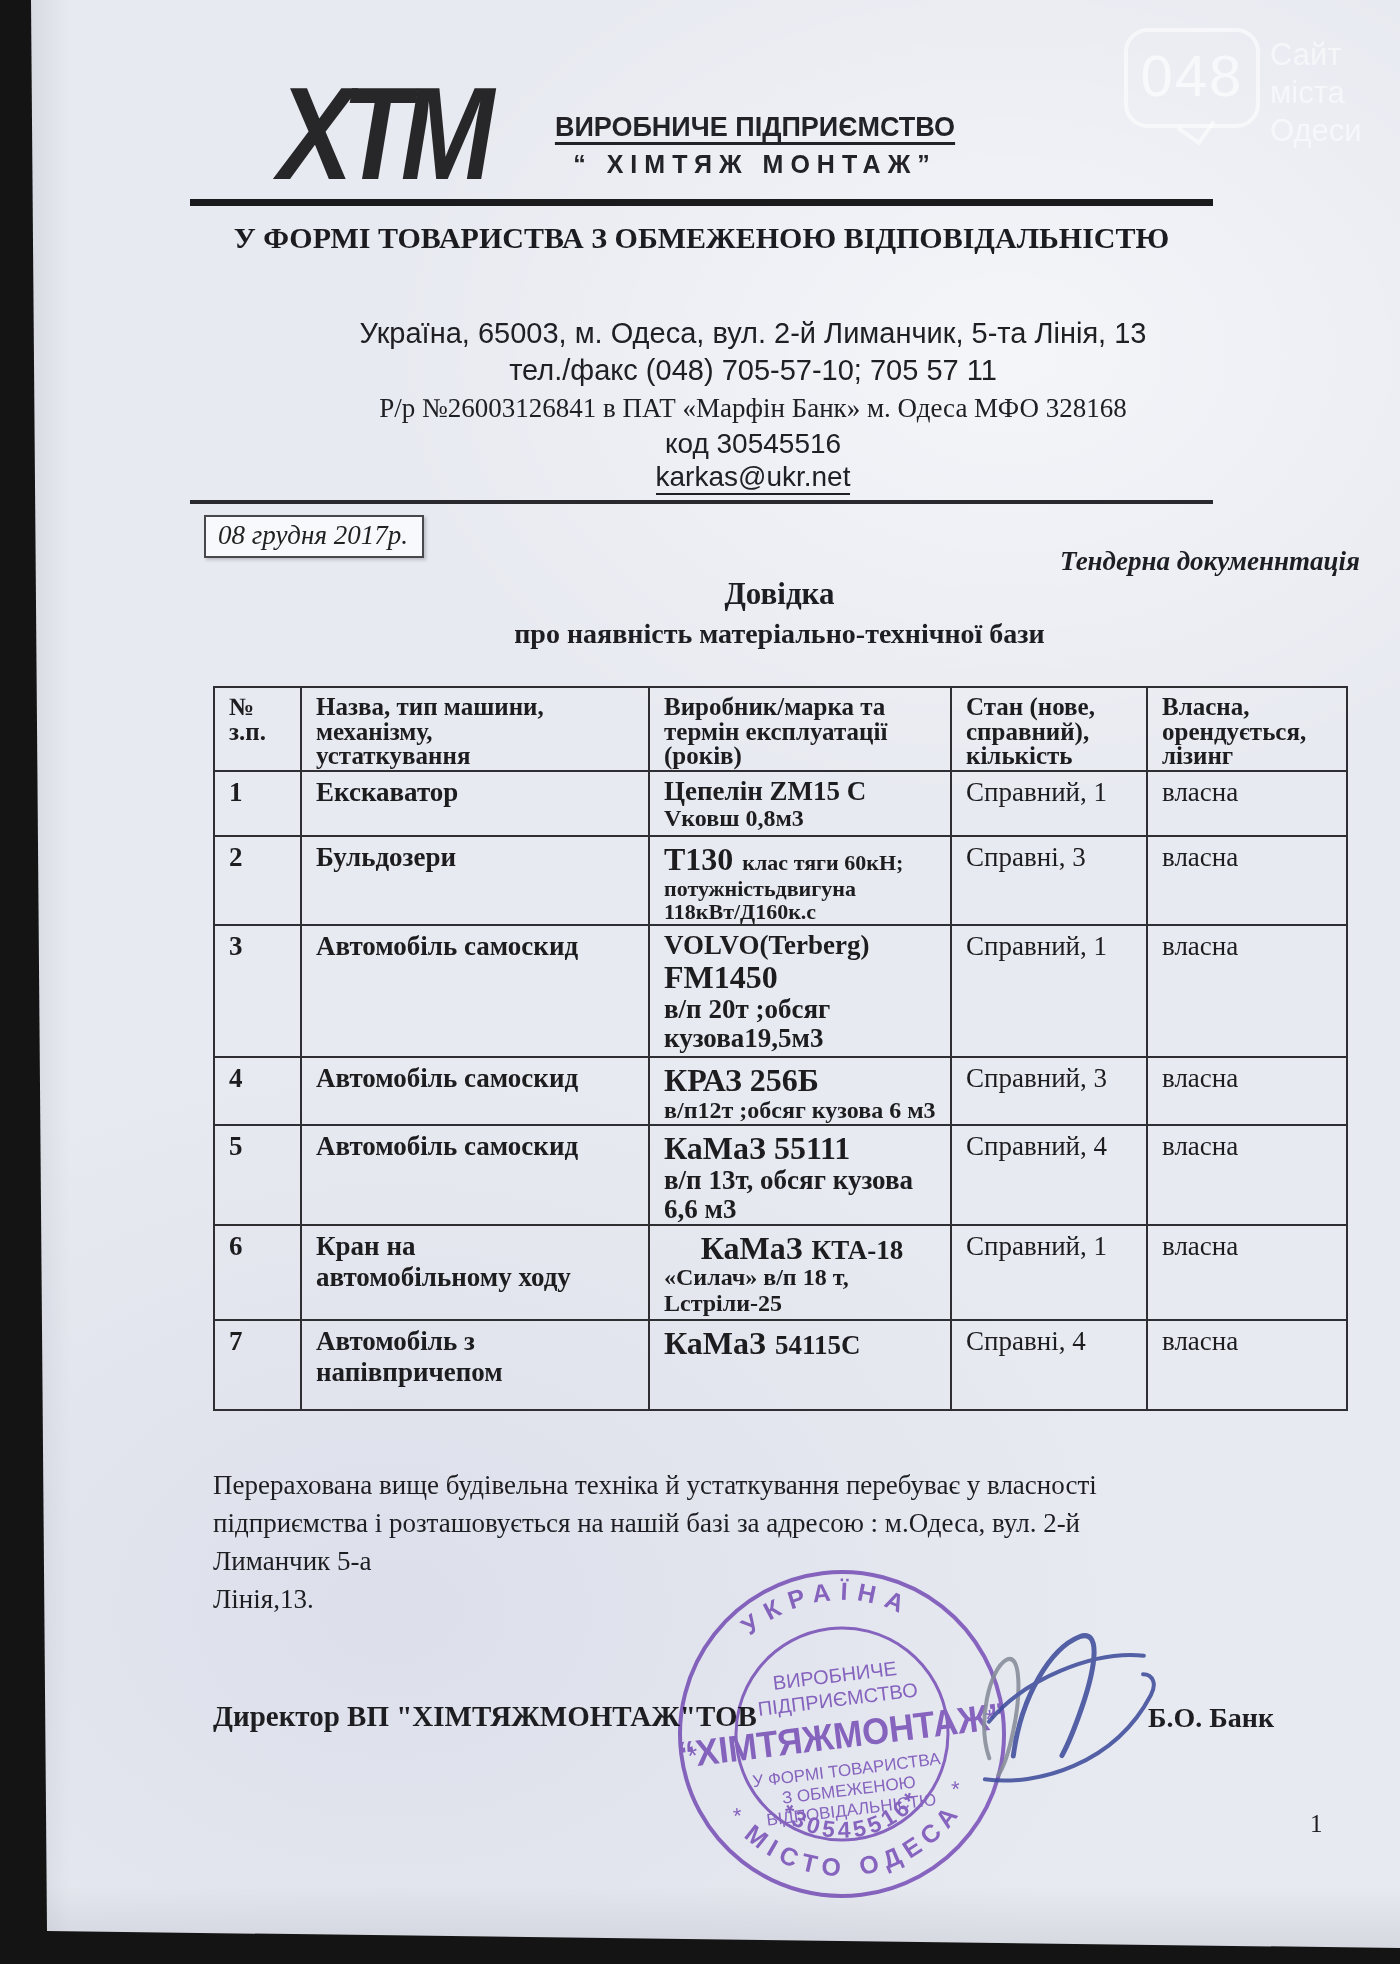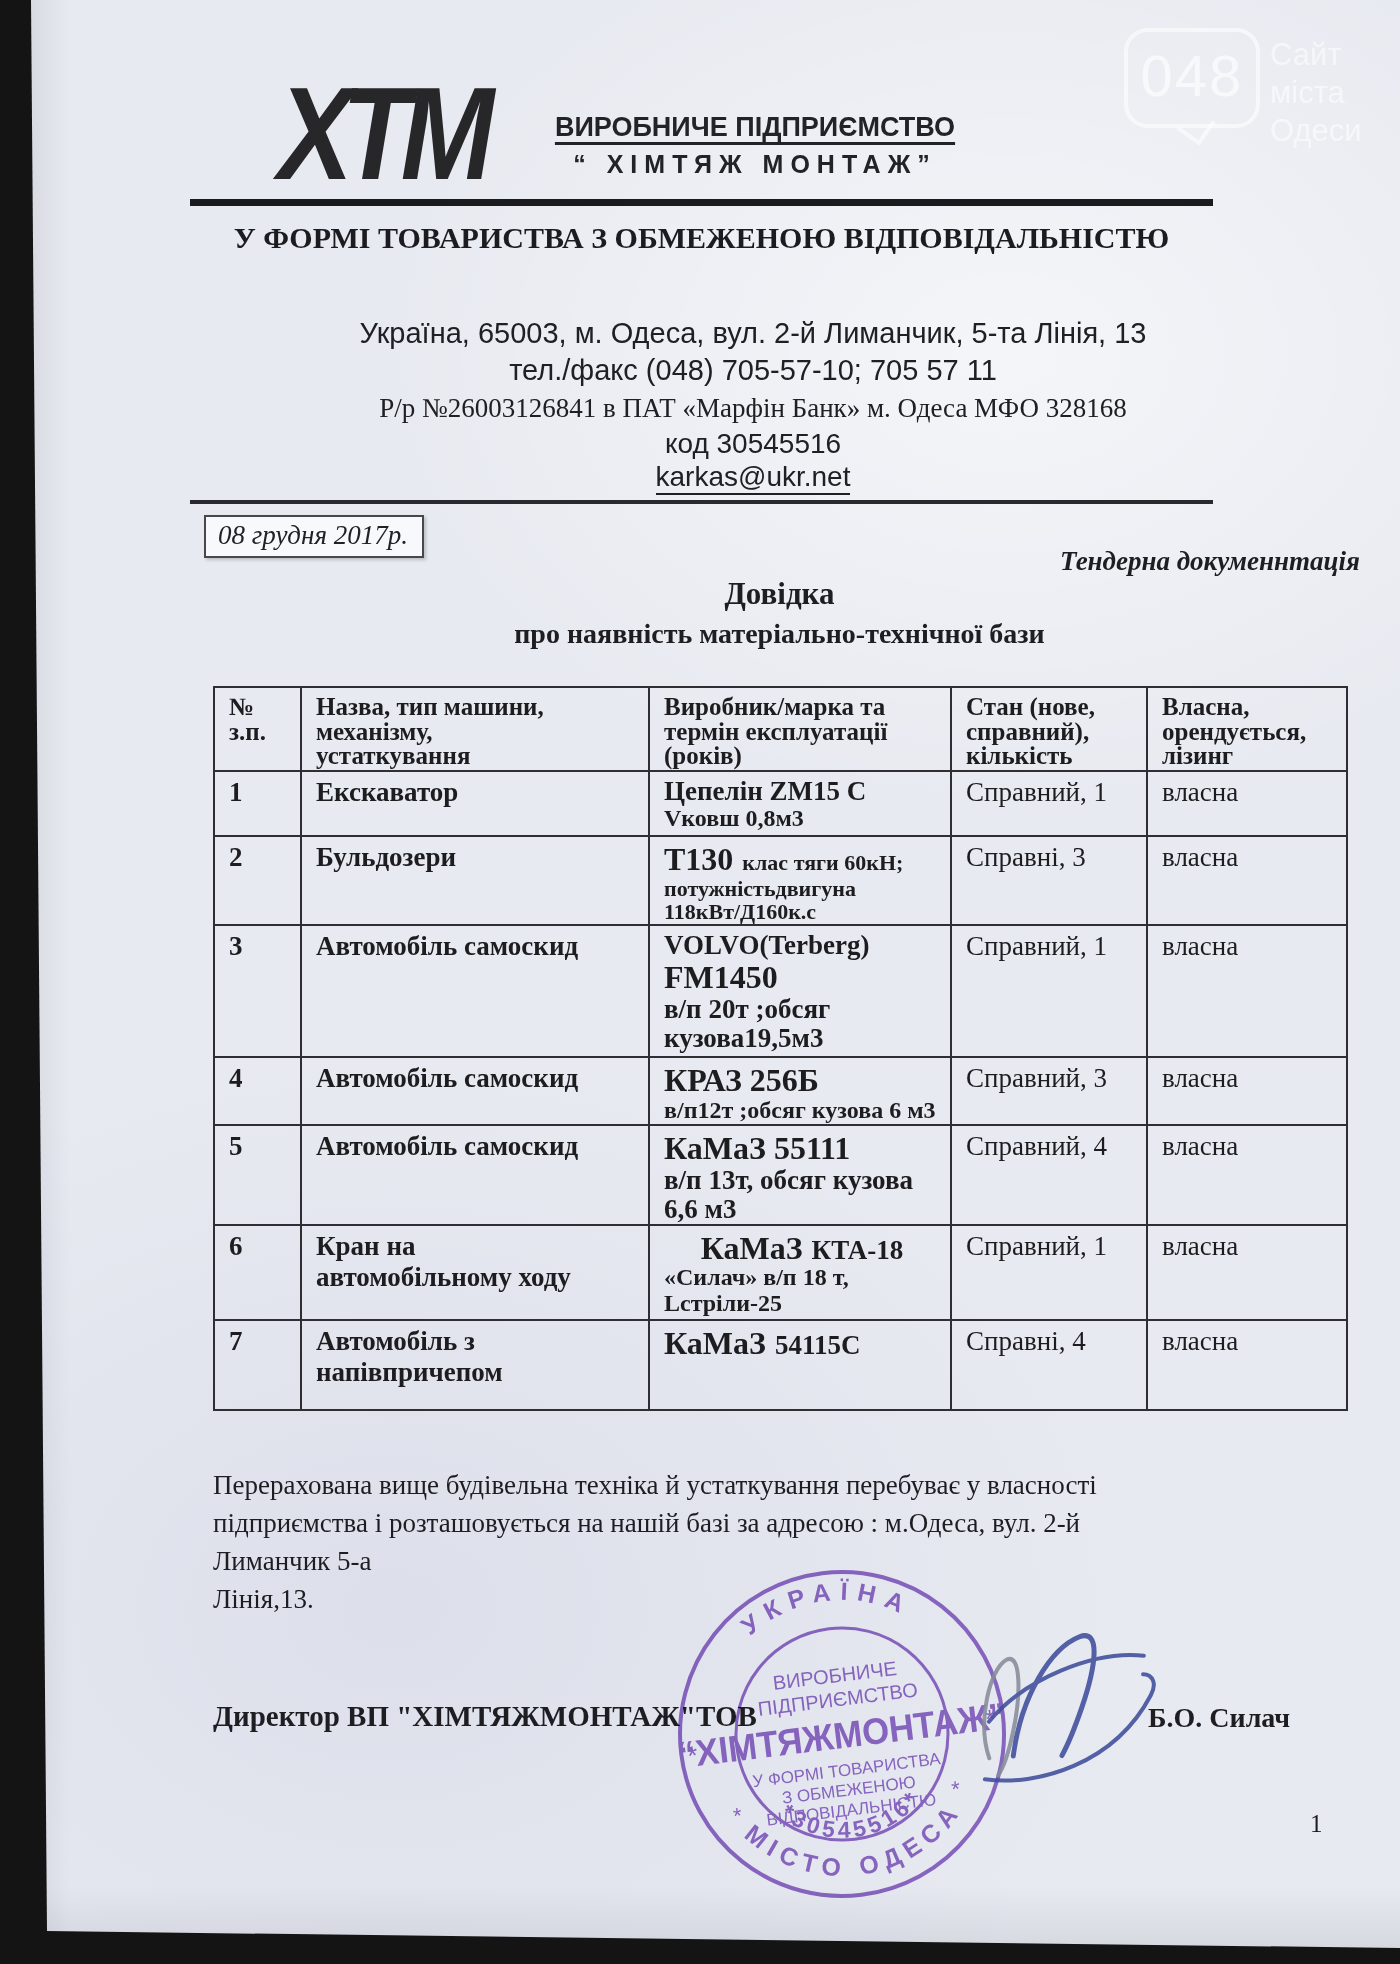--- a/index.html
+++ b/index.html
@@ -257,21 +257,21 @@
     </tbody>
       </table>
 
     <div class="abs para">
       <div>Перерахована вище будівельна техніка й устаткування перебуває у власності</div>
       <div>підприємства  і розташовується на нашій базі за адресою :  м.Одеса, вул. 2-й Лиманчик 5-а</div>
       <div>Лінія,13.</div>
     </div>
 
     <div class="abs director">Директор ВП "ХІМТЯЖМОНТАЖ"ТОВ</div>
-    <div class="abs dir-name">Б.О. Силач</div>
+    <div class="abs dir-name">Б.О. Банк</div>
 
     <svg class="abs stamp" viewBox="0 0 348 348">
       <defs>
         <path id="arcTop" d="M 40,174 A 134,134 0 0 1 308,174"></path>
         <path id="arcBot" d="M 32,174 A 142,142 0 0 0 316,174"></path>
         <path id="arcCode" d="M 80,212 A 100,100 0 0 0 268,212"></path>
       </defs>
       <g transform="rotate(-7 174 174)" stroke="#8a5ec6" fill="none">
         <circle cx="174" cy="174" r="162" stroke-width="4"></circle>
         <circle cx="174" cy="174" r="106" stroke-width="3"></circle>

